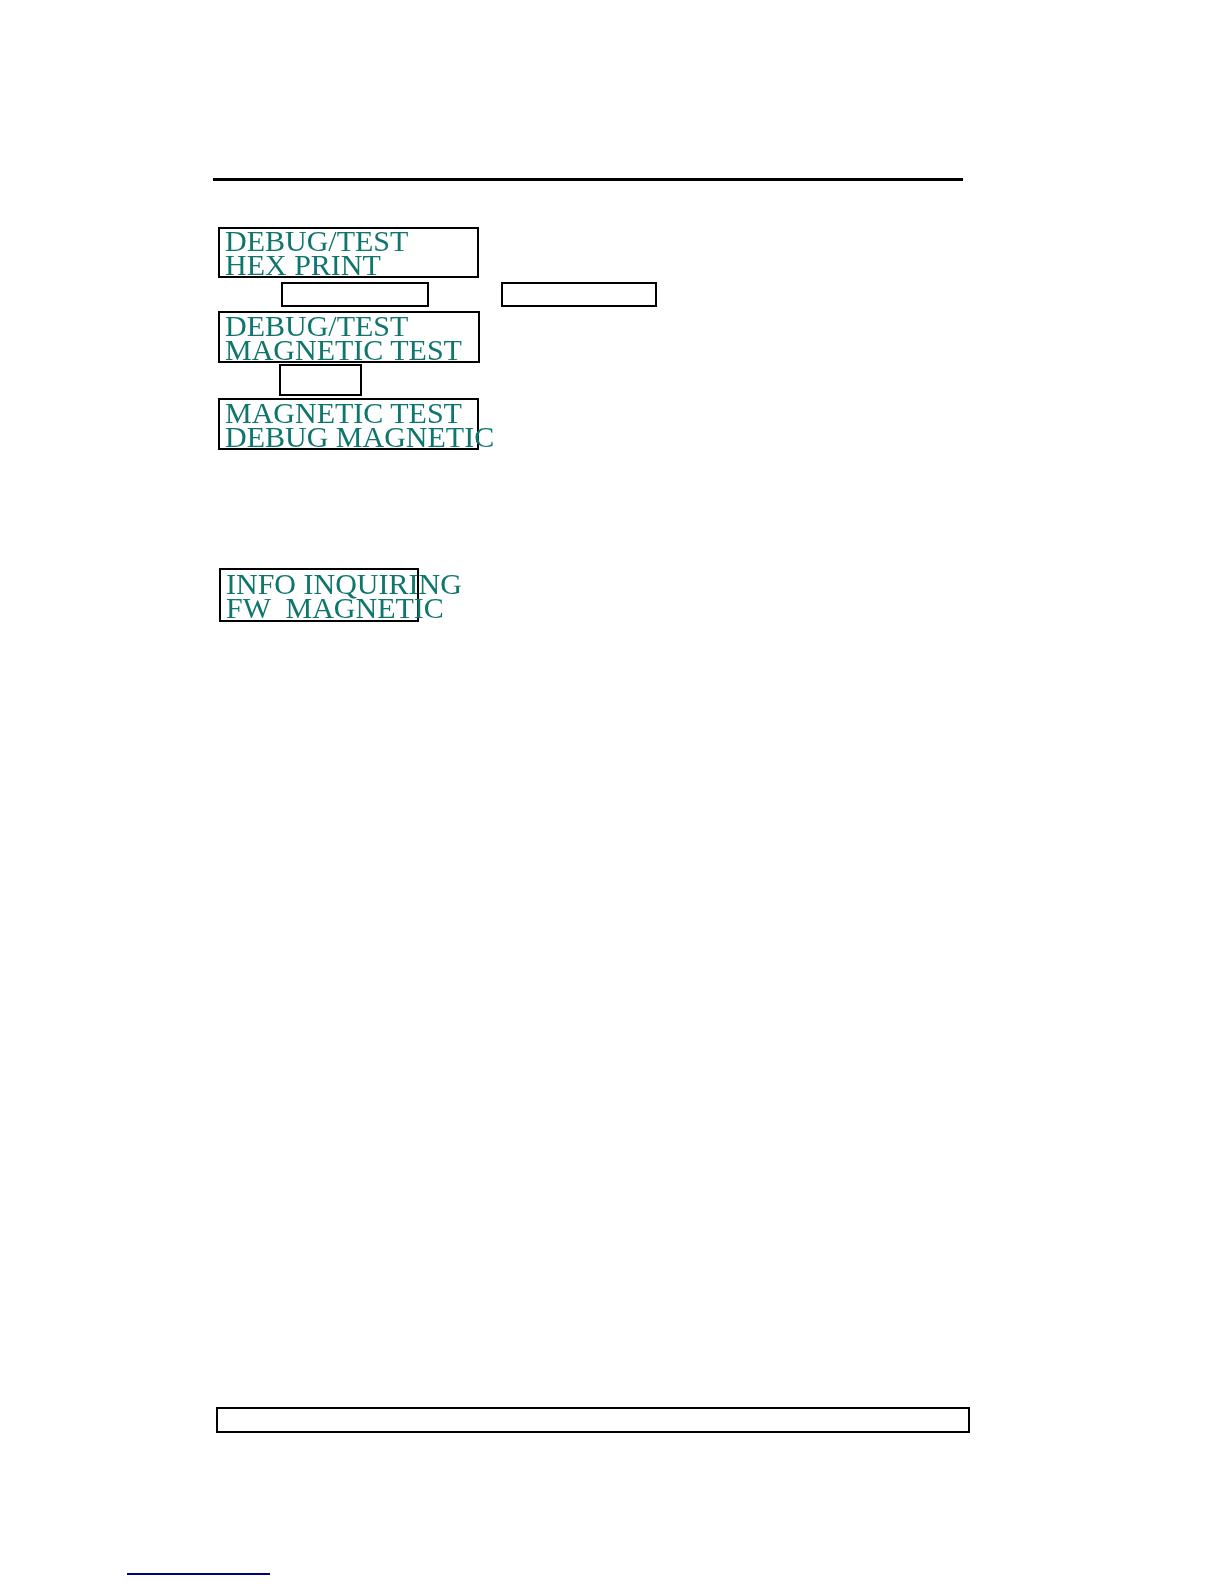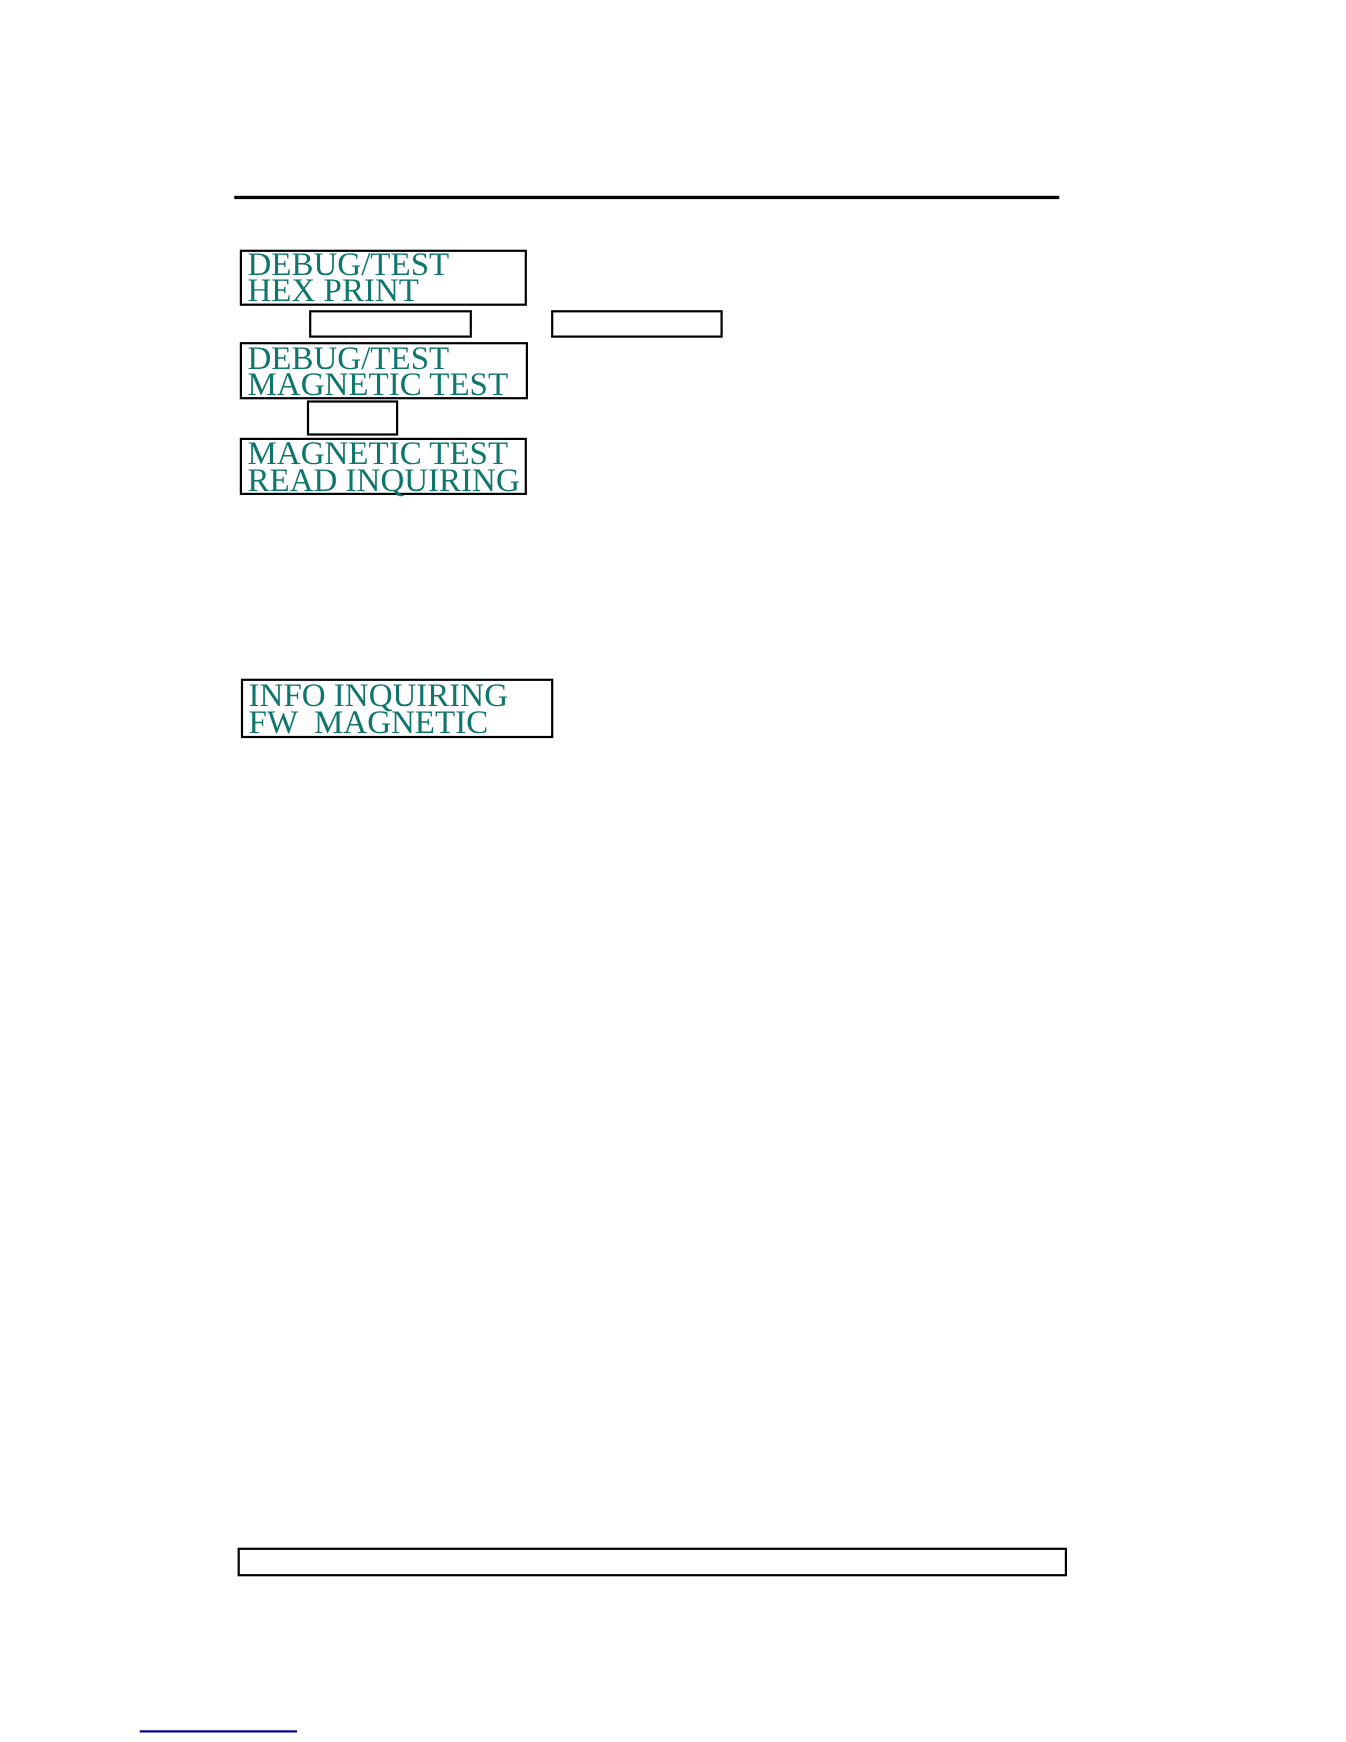--- a/index.html
+++ b/index.html
@@ -37,21 +37,21 @@
     display: block;
     font-size: 30px;
     line-height: 24px;
     color: #0f766e;
     white-space: pre;
     letter-spacing: 0px;
   }
   .lcd-debug-hex      { left: 218px; top: 227px; width: 261px; height: 51px; }
   .lcd-debug-magnetic { left: 218px; top: 311px; width: 262px; height: 52px; }
   .lcd-magnetic-read  { left: 218px; top: 398px; width: 261px; height: 52px; }
-  .lcd-info-fw        { left: 219px; top: 617px; width: 284px; height: 54px; }
+  .lcd-info-fw        { left: 219px; top: 568px; width: 200px; height: 54px; }
   .key-box {
     position: absolute;
     box-sizing: border-box;
     border: 2px solid #000000;
     background: #ffffff;
   }
   .key-box-a { left: 281px; top: 282px; width: 148px; height: 25px; }
   .key-box-b { left: 501px; top: 282px; width: 156px; height: 25px; }
   .key-box-c { left: 279px; top: 364px; width: 83px;  height: 32px; }
   .footer-box {
@@ -90,21 +90,21 @@
 
   <div class="lcd lcd-debug-magnetic">
     <span class="lcd-line">DEBUG/TEST</span>
     <span class="lcd-line">MAGNETIC TEST</span>
   </div>
 
   <div class="key-box key-box-c"></div>
 
   <div class="lcd lcd-magnetic-read">
     <span class="lcd-line">MAGNETIC TEST</span>
-    <span class="lcd-line">READ INQUIRING</span>
+    <span class="lcd-line">DEBUG MAGNETIC</span>
   </div>
 
   <div class="lcd lcd-info-fw">
     <span class="lcd-line">INFO INQUIRING</span>
     <span class="lcd-line">FW  MAGNETIC</span>
   </div>
 
   <div class="footer-box"></div>
 
   <div class="link-underline"></div>

